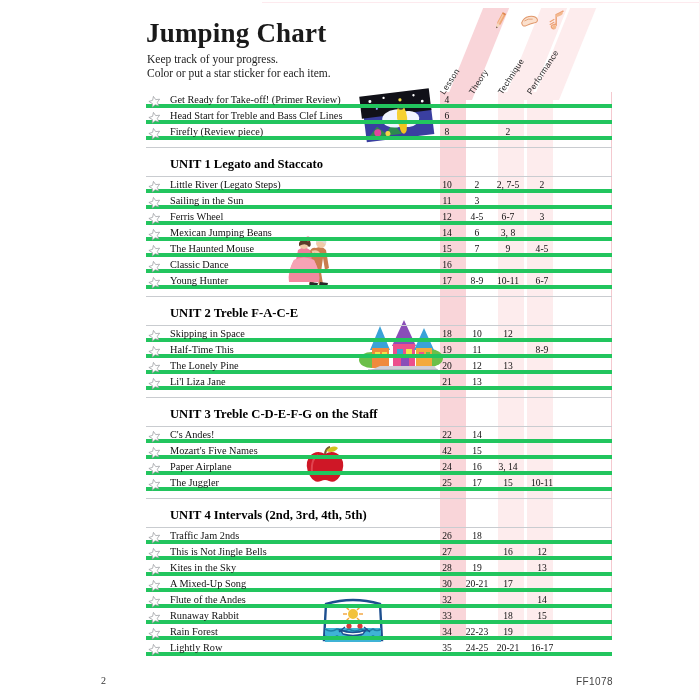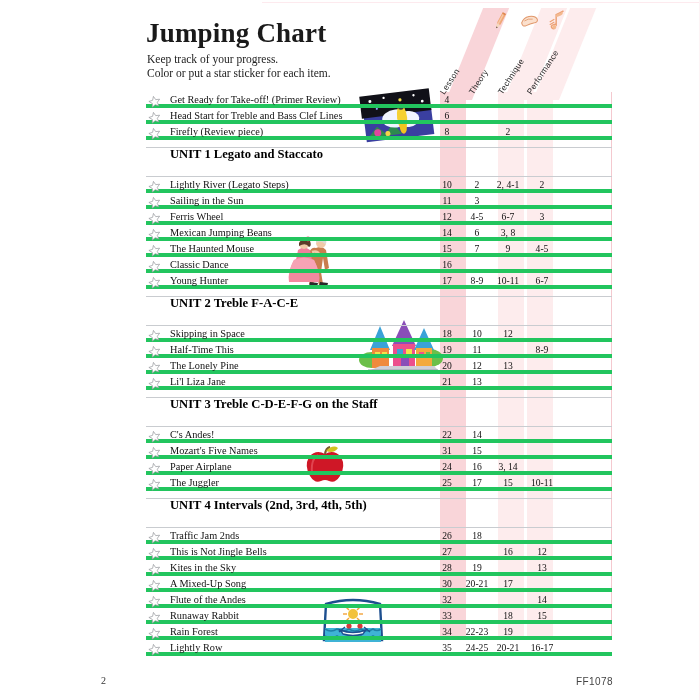--- a/index.html
+++ b/index.html
@@ -63,21 +63,21 @@
   }
   .c0{left:288px;width:26px;}   
   .c1{left:317px;width:28px;}   
   .c2{left:346px;width:32px;}   
   .c3{left:380px;width:32px;}   
 
   .unit{
     position:relative;height:28px;border-bottom:1px solid #c9ccd0;
   }
   .unit .utext{
-    position:absolute;left:24px;bottom:14px;
+    position:absolute;left:24px;bottom:4px;
     font-size:12.6px;font-weight:700;white-space:nowrap;color:#000;
   }
   .gap{height:7px;border-bottom:1px solid #c9ccd0;}
 
   
   .ill{position:absolute;pointer-events:none;}
 
   
   .pageno{position:absolute;left:101px;top:675px;font-size:10px;color:#333;}
   .code{position:absolute;left:576px;top:676px;font-size:10px;color:#444;
@@ -261,24 +261,24 @@
       <div class="gap"></div>
       <div class="unit">
         <div class="utext">UNIT 1 Legato and Staccato</div>
       </div>
       <div class="row">
         <span class="star"><svg viewBox="0 0 24 24" width="13" height="13">
             <g transform="rotate(-12 12 12)">
               <path d="M12 2.4 L14.9 9.1 L22.1 9.8 L16.7 14.6 L18.3 21.6 L12 17.9 L5.7 21.6 L7.3 14.6 L1.9 9.8 L9.1 9.1Z" fill="#fff" stroke="#8a8d92" stroke-width="1.1" stroke-linejoin="round"></path>
             </g>
           </svg></span>
-        <div class="rtitle">Lightly River (Legato Steps)</div>
+        <div class="rtitle">Little River (Legato Steps)</div>
         <div class="cell c0">10</div>
         <div class="cell c1">2</div>
-        <div class="cell c2">2, 4-1</div>
+        <div class="cell c2">2, 7-5</div>
         <div class="cell c3">2</div>
       </div>
       <div class="row">
         <span class="star"><svg viewBox="0 0 24 24" width="13" height="13">
             <g transform="rotate(-12 12 12)">
               <path d="M12 2.4 L14.9 9.1 L22.1 9.8 L16.7 14.6 L18.3 21.6 L12 17.9 L5.7 21.6 L7.3 14.6 L1.9 9.8 L9.1 9.1Z" fill="#fff" stroke="#8a8d92" stroke-width="1.1" stroke-linejoin="round"></path>
             </g>
           </svg></span>
         <div class="rtitle">Sailing in the Sun</div>
         <div class="cell c0">11</div>
@@ -414,21 +414,21 @@
         <div class="cell c2"></div>
         <div class="cell c3"></div>
       </div>
       <div class="row">
         <span class="star"><svg viewBox="0 0 24 24" width="13" height="13">
             <g transform="rotate(-12 12 12)">
               <path d="M12 2.4 L14.9 9.1 L22.1 9.8 L16.7 14.6 L18.3 21.6 L12 17.9 L5.7 21.6 L7.3 14.6 L1.9 9.8 L9.1 9.1Z" fill="#fff" stroke="#8a8d92" stroke-width="1.1" stroke-linejoin="round"></path>
             </g>
           </svg></span>
         <div class="rtitle">Mozart's Five Names</div>
-        <div class="cell c0">31</div>
+        <div class="cell c0">42</div>
         <div class="cell c1">15</div>
         <div class="cell c2"></div>
         <div class="cell c3"></div>
       </div>
       <div class="row">
         <span class="star"><svg viewBox="0 0 24 24" width="13" height="13">
             <g transform="rotate(-12 12 12)">
               <path d="M12 2.4 L14.9 9.1 L22.1 9.8 L16.7 14.6 L18.3 21.6 L12 17.9 L5.7 21.6 L7.3 14.6 L1.9 9.8 L9.1 9.1Z" fill="#fff" stroke="#8a8d92" stroke-width="1.1" stroke-linejoin="round"></path>
             </g>
           </svg></span>

